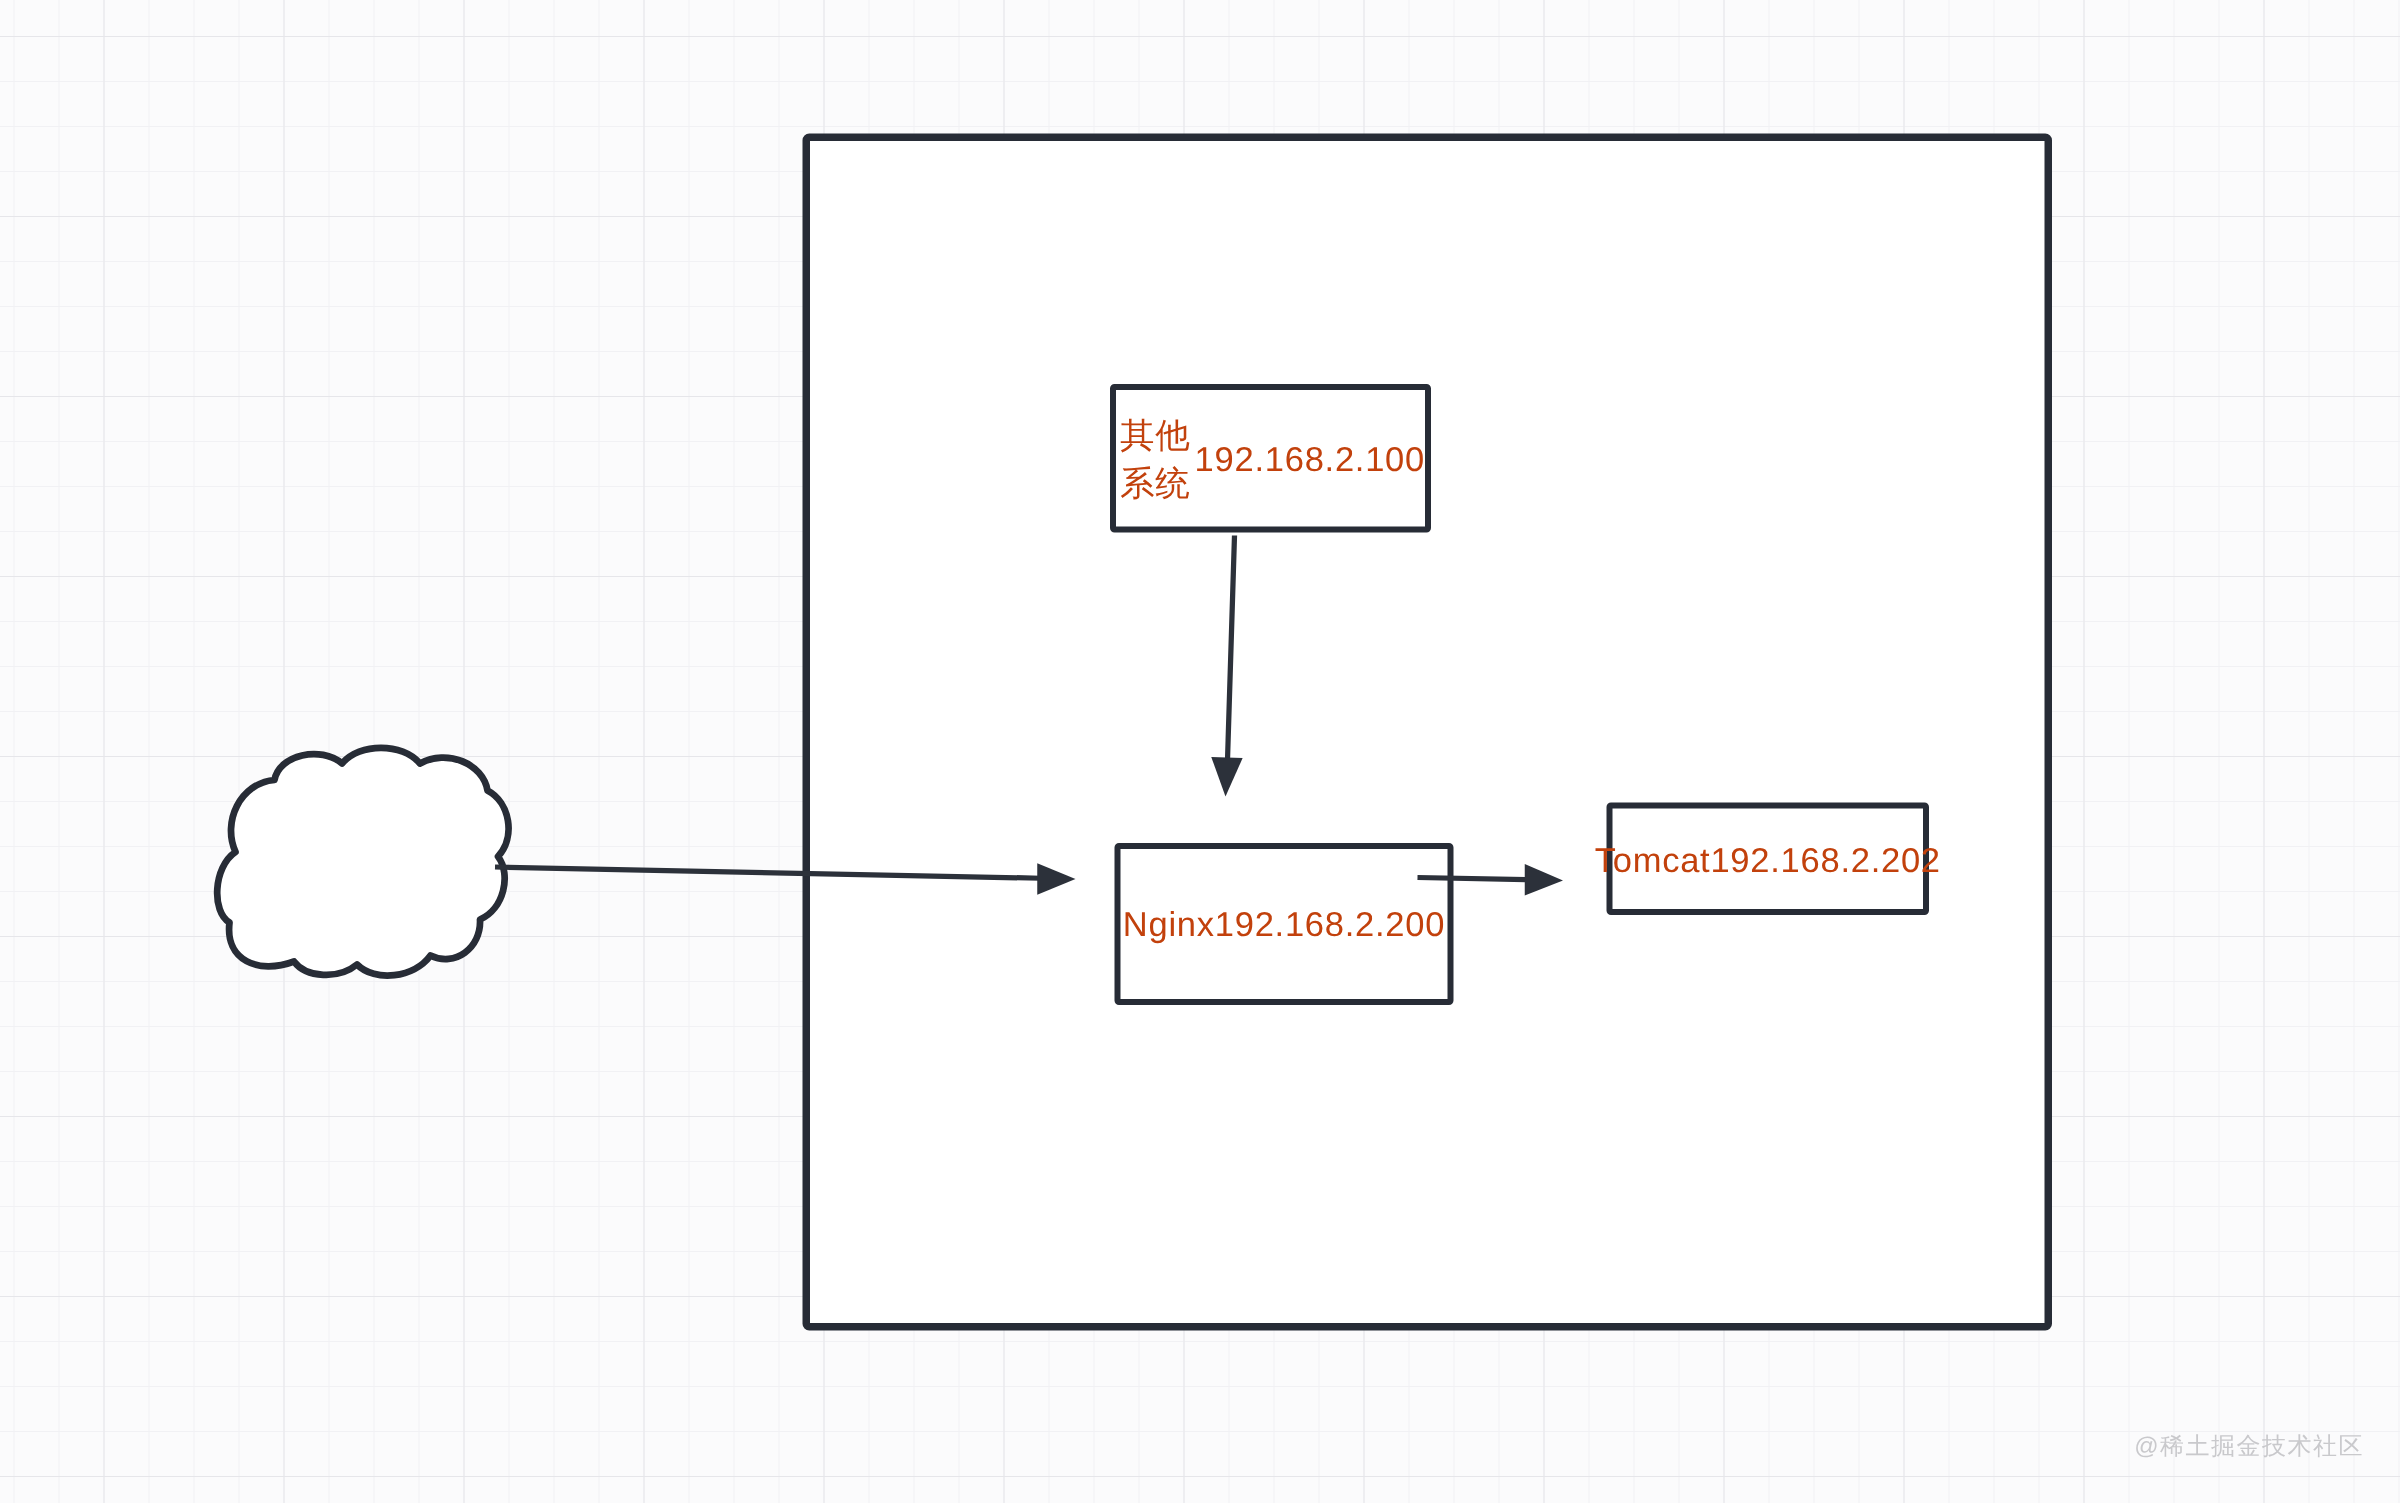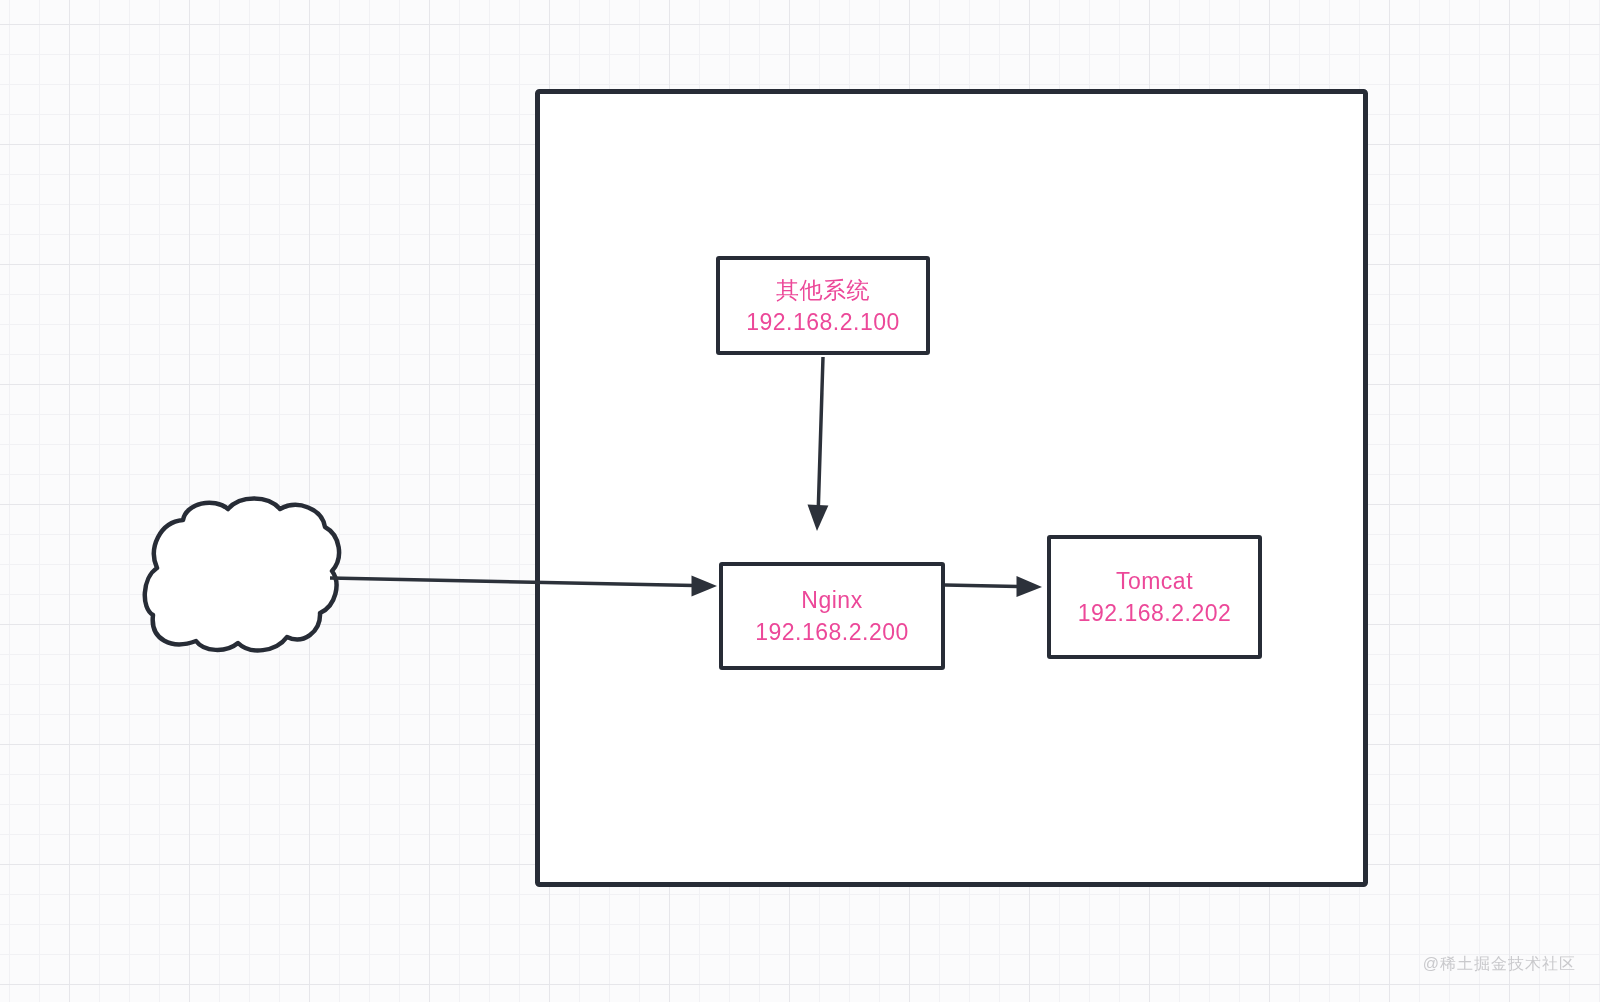--- a/index.html
+++ b/index.html
@@ -32,32 +32,33 @@
   .edge-layer { z-index: 3; }
 
   .node {
     position: absolute;
     z-index: 2;
     box-sizing: border-box;
     background: #ffffff;
     border: 4px solid #272c36;
     border-radius: 3px;
     display: flex;
-    flex-direction: column;
+    flex-direction: row;
     align-items: center;
     justify-content: center;
     text-align: center;
-    color: #ec4899;
+    color: #c2410c;
     font-size: 23px;
     line-height: 32px;
     letter-spacing: 0.5px;
+    margin-left: 24px;
   }
   .node-other  { left: 716px;  top: 256px; width: 214px; height: 99px;  }
   .node-nginx  { left: 719px;  top: 562px; width: 226px; height: 108px; }
-  .node-tomcat { left: 1047px; top: 535px; width: 215px; height: 124px; }
+  .node-tomcat { left: 1047px; top: 535px; width: 215px; height: 75px; }
 
   .watermark {
     position: absolute;
     right: 24px;
     bottom: 27px;
     z-index: 4;
     font-size: 16px;
     color: #c9c9cc;
     letter-spacing: 1px;
     user-select: none;

